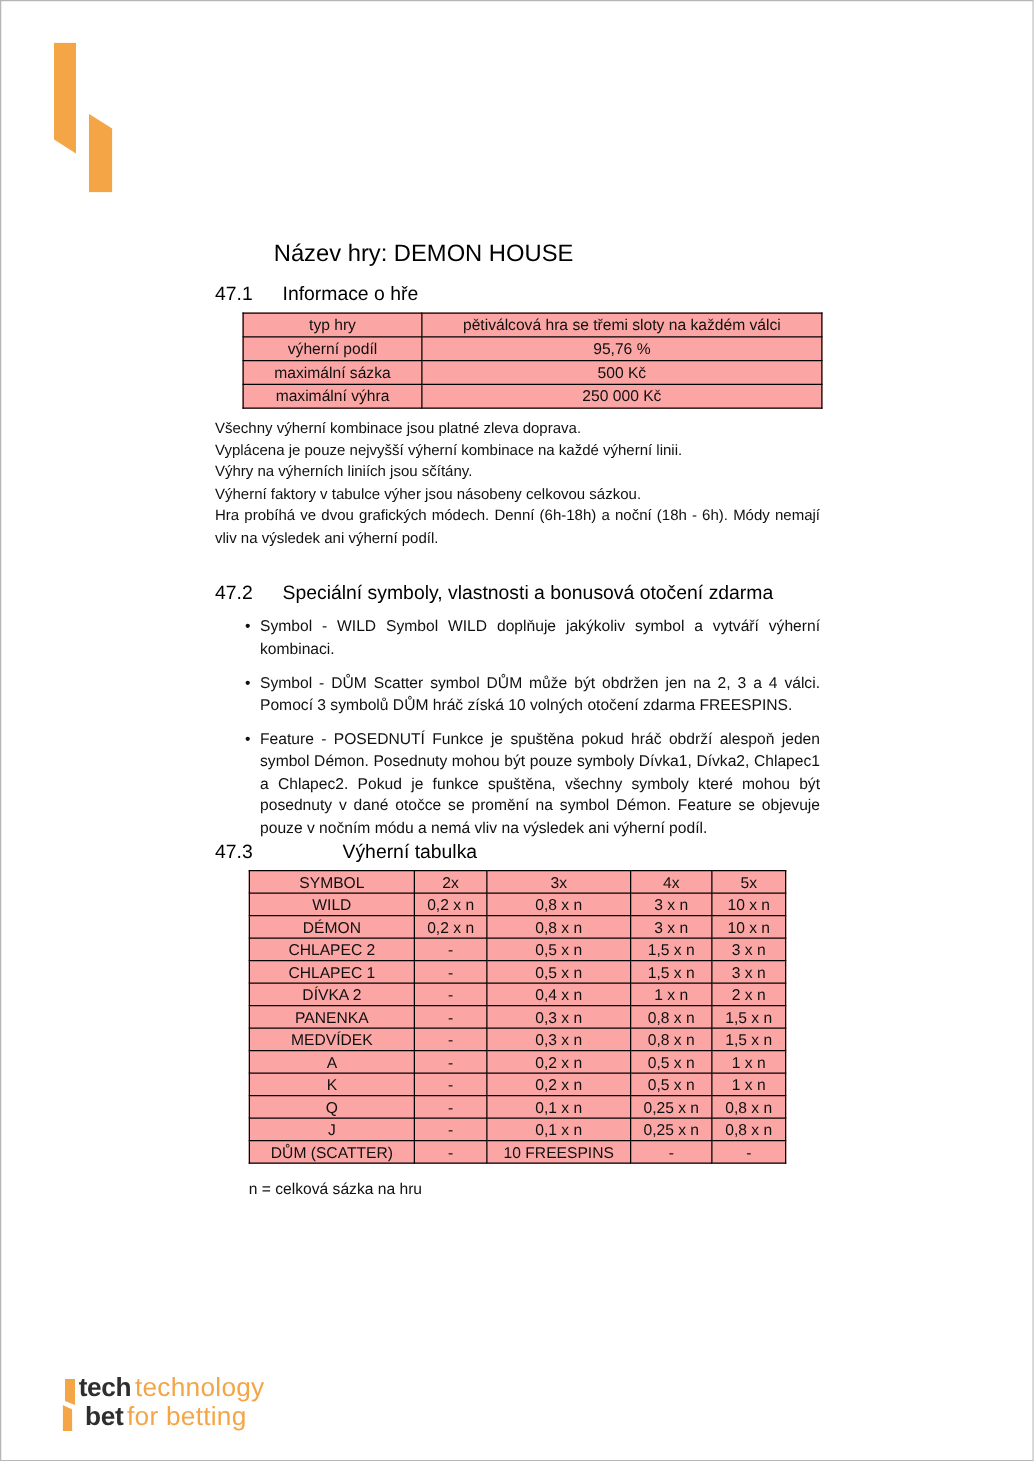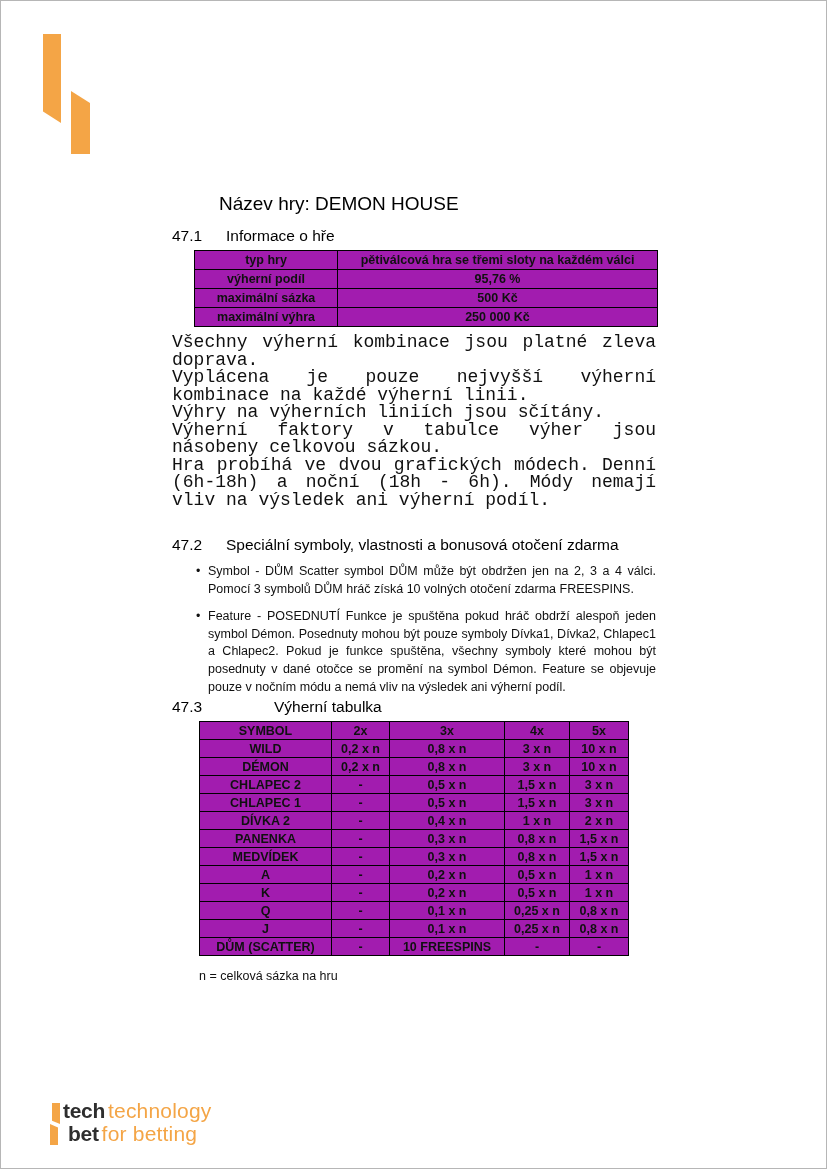--- a/index.html
+++ b/index.html
@@ -35,40 +35,40 @@
     font-size: 19px; font-weight: 400;
     line-height: 20px; color: #000;
   }
   .sec-heading { display: flex; font-size: 15.5px; font-weight: 400; color: #000; }
   .sec-num { width: 54px; flex: 0 0 54px; }
   .s471 { margin-top: 13px; line-height: 17px; }
   .s472 { margin-top: 26px; line-height: 20px; }
   .s473 { margin-top: 2px;  line-height: 18px; gap: 48px; }
 
   
-  table { border-collapse: collapse; table-layout: fixed; background: #a21caf; font-weight: bold; }
+  table { border-collapse: collapse; table-layout: fixed; background: #fca5a5; }
   td { border: 1px solid #000; text-align: center; vertical-align: middle;
        padding: 0 2px; font-size: 12.5px; overflow: hidden; white-space: nowrap; }
 
   .info-table { margin: 6px 0 0 22px; width: 463px; }
   .info-table col.c1 { width: 143px; }
   .info-table col.c2 { width: 320px; }
   .info-table td { height: 18px; }
 
   .payout-table { margin: 5px 0 0 27px; width: 429px; }
   .payout-table col.p1 { width: 132px; }
   .payout-table col.p2 { width: 58px; }
   .payout-table col.p3 { width: 115px; }
   .payout-table col.p4 { width: 65px; }
   .payout-table col.p5 { width: 59px; }
   .payout-table td { height: 17px; }
 
   
   .notes { margin-top: 7px; width: 484px; }
-  .notes p { margin: 0; font-size: 18px; line-height: 17.5px; text-align: justify; font-family: Liberation Mono, monospace; }
+  .notes p { margin: 0; font-size: 12px; line-height: 17.5px; text-align: justify; }
 
   ul.bullets { margin: 8px 0 0 0; padding: 0 0 0 36px; list-style: none; width: 448px; }
   ul.bullets li { position: relative; font-size: 12.5px; line-height: 17.6px;
                   text-align: justify; }
   ul.bullets li + li { margin-top: 10px; }
   ul.bullets li::before { content: "\2022"; position: absolute; left: -12px; top: 0; }
 
   .footnote { margin: 12px 0 0 27px; font-size: 12.5px; line-height: 16px; }
 
   
@@ -138,20 +138,21 @@
       <p>Výherní faktory v tabulce výher jsou násobeny celkovou sázkou.</p>
       <p>Hra probíhá ve dvou grafických módech. Denní (6h-18h) a noční (18h - 6h). Módy nemají vliv na výsledek ani výherní podíl.</p>
     </div>
 
     <div class="sec-heading s472">
       <span class="sec-num">47.2</span>
       <span class="sec-title">Speciální symboly, vlastnosti a bonusová otočení zdarma</span>
     </div>
 
     <ul class="bullets">
+      <li>Symbol - WILD Symbol WILD doplňuje jakýkoliv symbol a vytváří výherní kombinaci.</li>
       <li>Symbol - DŮM Scatter symbol DŮM může být obdržen jen na 2, 3 a 4 válci. Pomocí 3 symbolů DŮM hráč získá 10 volných otočení zdarma FREESPINS.</li>
       <li>Feature - POSEDNUTÍ Funkce je spuštěna pokud hráč obdrží alespoň jeden symbol Démon. Posednuty mohou být pouze symboly Dívka1, Dívka2, Chlapec1 a Chlapec2. Pokud je funkce spuštěna, všechny symboly které mohou být posednuty v dané otočce se promění na symbol Démon. Feature se objevuje pouze v nočním módu a nemá vliv na výsledek ani výherní podíl.</li>
     </ul>
 
     <div class="sec-heading s473">
       <span class="sec-num">47.3</span>
       <span class="sec-title">Výherní tabulka</span>
     </div>
 
     <table class="payout-table">

